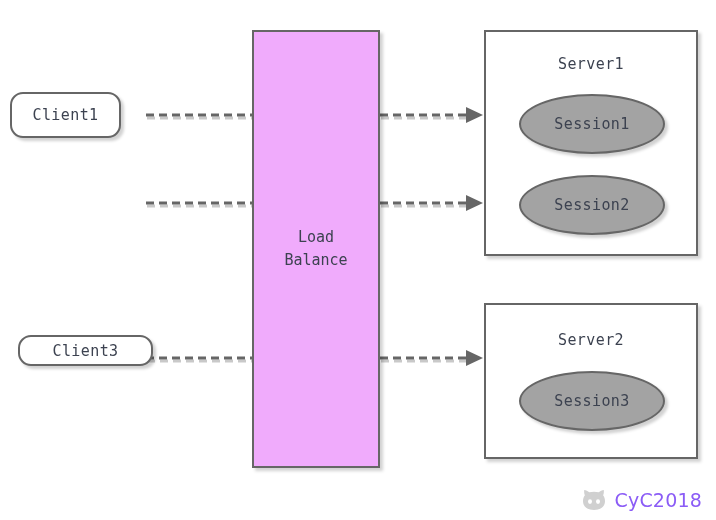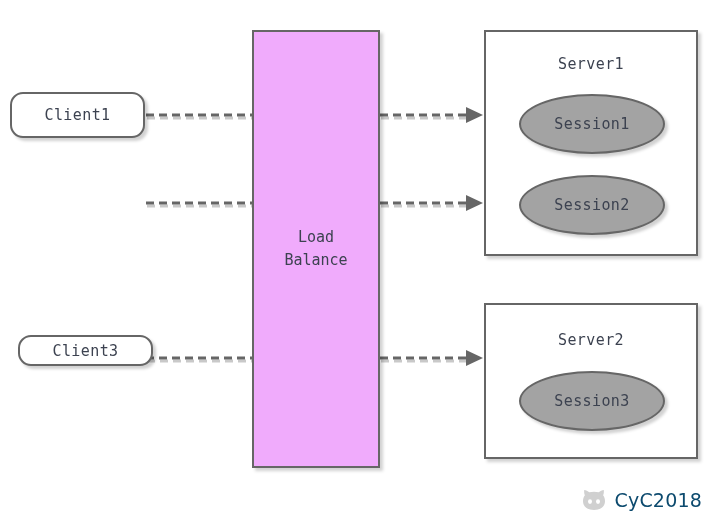--- a/index.html
+++ b/index.html
@@ -109,21 +109,21 @@
     right: 14px;
     bottom: 8px;
     display: flex;
     align-items: center;
     gap: 7px;
     opacity: 1;
   }
   #watermark .wm-text {
     font-family: "DejaVu Sans", "Liberation Sans", sans-serif;
     font-size: 19px;
-    color: #0c4a6e;
+    color: #8b5cf6;
     letter-spacing: 0.2px;
   }
 </style>
 </head>
 <body>
 
 <div id="canvas">
 
   <svg class="arrow-svg" style="left:0px; top:0px; width:716px; height:520px;">
 
@@ -133,21 +133,21 @@
 
     <line x1="146" y1="115" x2="467" y2="115" stroke="#666666" stroke-width="3" stroke-dasharray="8 5"></line>
     <line x1="146" y1="203" x2="467" y2="203" stroke="#666666" stroke-width="3" stroke-dasharray="8 5"></line>
     <line x1="146" y1="358" x2="467" y2="358" stroke="#666666" stroke-width="3" stroke-dasharray="8 5"></line>
 
     <polygon points="466,107 483,115 466,123" fill="#666666"></polygon>
     <polygon points="466,195 483,203 466,211" fill="#666666"></polygon>
     <polygon points="466,350 483,358 466,366" fill="#666666"></polygon>
   </svg>
 
-  <div class="client-box" style="left:10px; top:92px; width:135px; height:46px;">
+  <div class="client-box" style="left:10px; top:92px; width:111px; height:46px;">
     <span class="client-label">Client1</span>
   </div>
 
 
   <div class="client-box" style="left:18px; top:335px; width:135px; height:31px;">
     <span class="client-label">Client3</span>
   </div>
 
   <div id="load-balance">
     <span class="lb-label">Load

